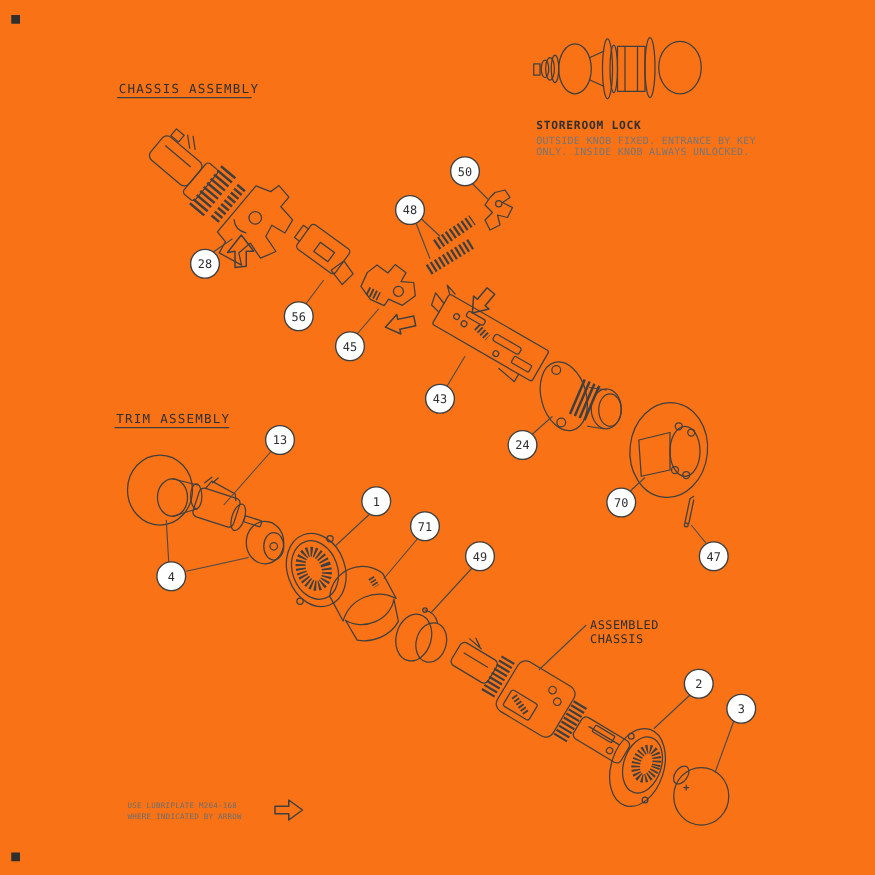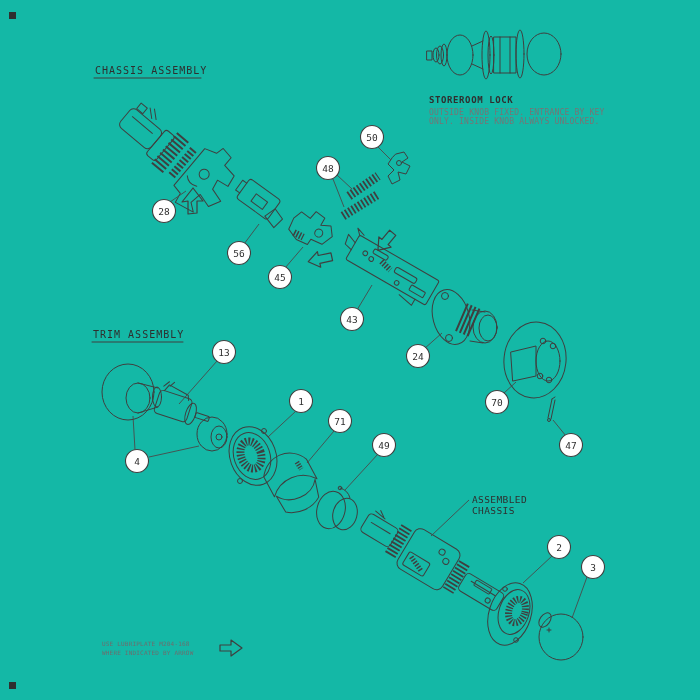--- a/index.html
+++ b/index.html
@@ -1,16 +1,16 @@
 <!DOCTYPE html>
 <html><head>
 <meta charset="utf-8">
 <style>
   html,body{margin:0;padding:0;background:#ffffff;}
-  #canvas{width:700px;height:700px;position:relative;background:#14b8a6;overflow:hidden;}
+  #canvas{width:700px;height:700px;position:relative;background:#f97316;overflow:hidden;}
   svg{display:block;}
   .ln{fill:none;stroke:#3f3f3f;stroke-width:1;stroke-linecap:round;stroke-linejoin:round;}
   .ln2{fill:none;stroke:#3f3f3f;stroke-width:1.2;stroke-linecap:round;stroke-linejoin:round;}
   .knurl{fill:none;stroke:#3f3f3f;stroke-linecap:butt;}
   .leader{fill:none;stroke:#4a4a4a;stroke-width:0.9;}
   .co circle{fill:#ffffff;stroke:#3f3f3f;stroke-width:1.1;}
   .co text{font-family:"DejaVu Sans Mono",monospace;font-size:9.5px;fill:#2f2f2f;text-anchor:middle;}
   .t{font-family:"DejaVu Sans Mono",monospace;fill:#2f2f2f;}
   .t-big{font-size:10px;letter-spacing:1px;}
   .t-bold{font-size:9px;font-weight:bold;letter-spacing:0.6px;}

